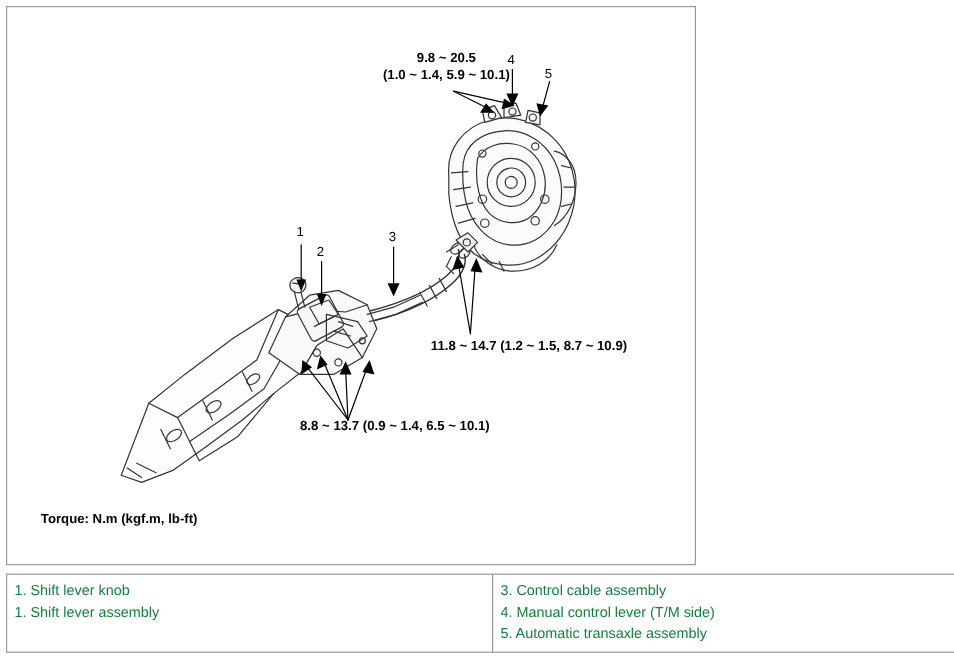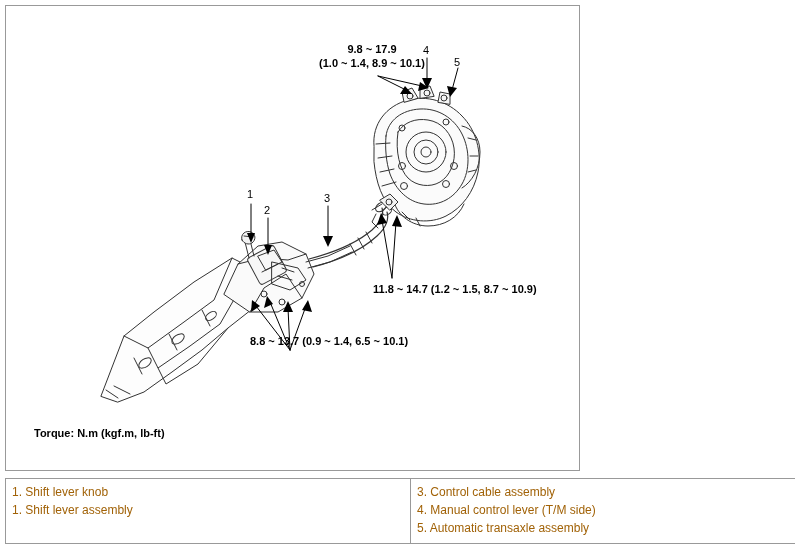--- a/index.html
+++ b/index.html
@@ -73,21 +73,21 @@
     width: 785px;
     border-collapse: collapse;
     table-layout: fixed;
   }
   #legend-table td {
     border: 1px solid #999999;
     vertical-align: top;
     padding: 4px 6px 6px 6px;
     font-size: 12px;
     line-height: 18px;
-    color: #a16207;
+    color: #15803d;
   }
   #legend-table td.col-left { width: 392px; }
   #legend-table td.col-right { width: 391px; }
   .legend-item {
     white-space: nowrap;
   }
 </style>
 </head>
 <body>
 
@@ -240,27 +240,27 @@
       </g>
     </svg>
 
     <div class="num-label" style="left:241px; top:182px;">1</div>
     <div class="num-label" style="left:258px; top:198px;">2</div>
     <div class="num-label" style="left:318px; top:186px;">3</div>
     <div class="num-label" style="left:417px; top:38px;">4</div>
     <div class="num-label" style="left:448px; top:50px;">5</div>
 
     <div class="callout center" style="left:296px; top:36px; width:140px;">
-      <div>9.8 ~ 17.9</div>
-      <div>(1.0 ~ 1.4, 8.9 ~ 10.1)</div>
+      <div>9.8 ~ 20.5</div>
+      <div>(1.0 ~ 1.4, 5.9 ~ 10.1)</div>
     </div>
 
-    <div class="callout" style="left:367px; top:276px;">11.8 ~ 14.7 (1.2 ~ 1.5, 8.7 ~ 10.9)</div>
-
-    <div class="callout" style="left:244px; top:328px;">8.8 ~ 13.7 (0.9 ~ 1.4, 6.5 ~ 10.1)</div>
+    <div class="callout" style="left:353px; top:276px;">11.8 ~ 14.7 (1.2 ~ 1.5, 8.7 ~ 10.9)</div>
+
+    <div class="callout" style="left:244px; top:342px;">8.8 ~ 13.7 (0.9 ~ 1.4, 6.5 ~ 10.1)</div>
 
     <div id="torque-note">Torque: N.m (kgf.m, lb-ft)</div>
   </div>
 
   <table id="legend-table">
     <tbody>
         <tr>
       <td class="col-left">
         <div class="legend-item">1. Shift lever knob</div>
         <div class="legend-item">1. Shift lever assembly</div>

